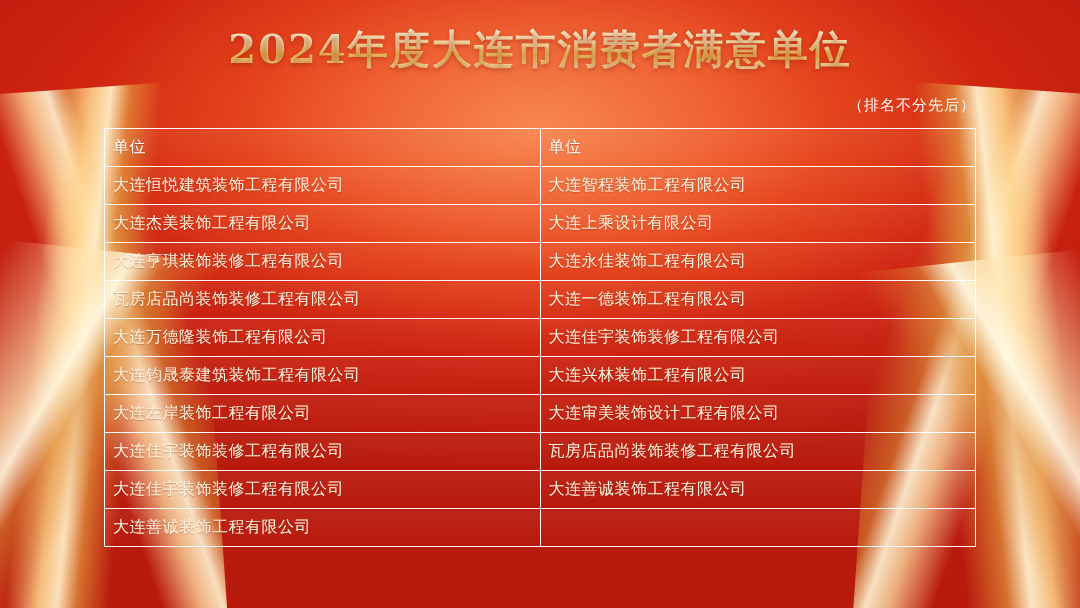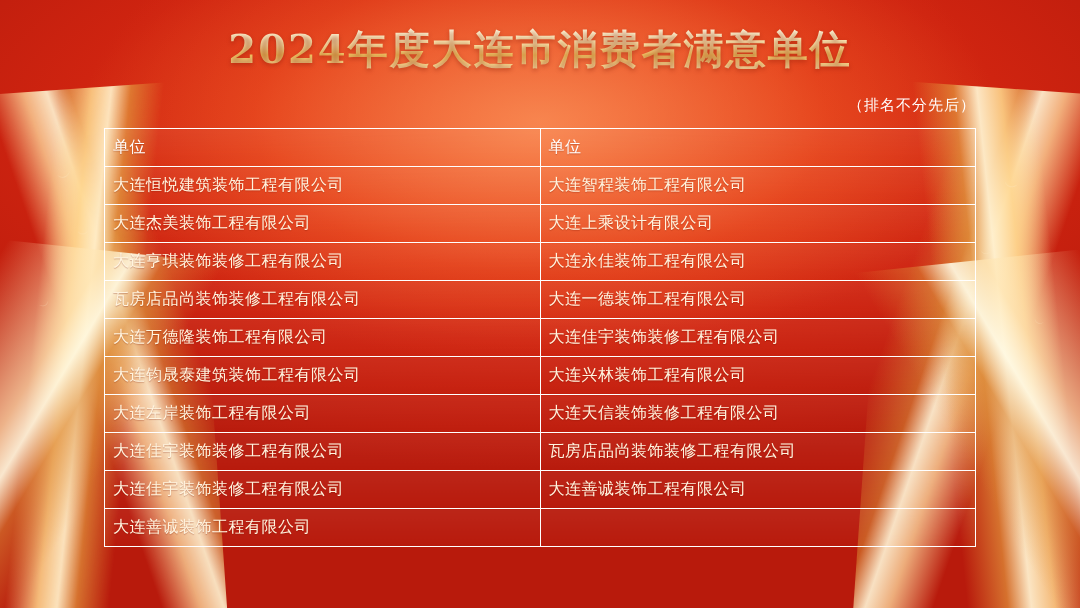--- a/index.html
+++ b/index.html
@@ -207,21 +207,21 @@
         <tr>
           <td>大连万德隆装饰工程有限公司</td>
           <td>大连佳宇装饰装修工程有限公司</td>
         </tr>
         <tr>
           <td>大连钧晟泰建筑装饰工程有限公司</td>
           <td>大连兴林装饰工程有限公司</td>
         </tr>
         <tr>
           <td>大连左岸装饰工程有限公司</td>
-          <td>大连天信装饰装修工程有限公司</td>
+          <td>大连审美装饰设计工程有限公司</td>
         </tr>
         <tr>
           <td>大连佳宇装饰装修工程有限公司</td>
           <td>瓦房店品尚装饰装修工程有限公司</td>
         </tr>
         <tr>
           <td>大连佳宇装饰装修工程有限公司</td>
           <td>大连善诚装饰工程有限公司</td>
         </tr>
         <tr>

